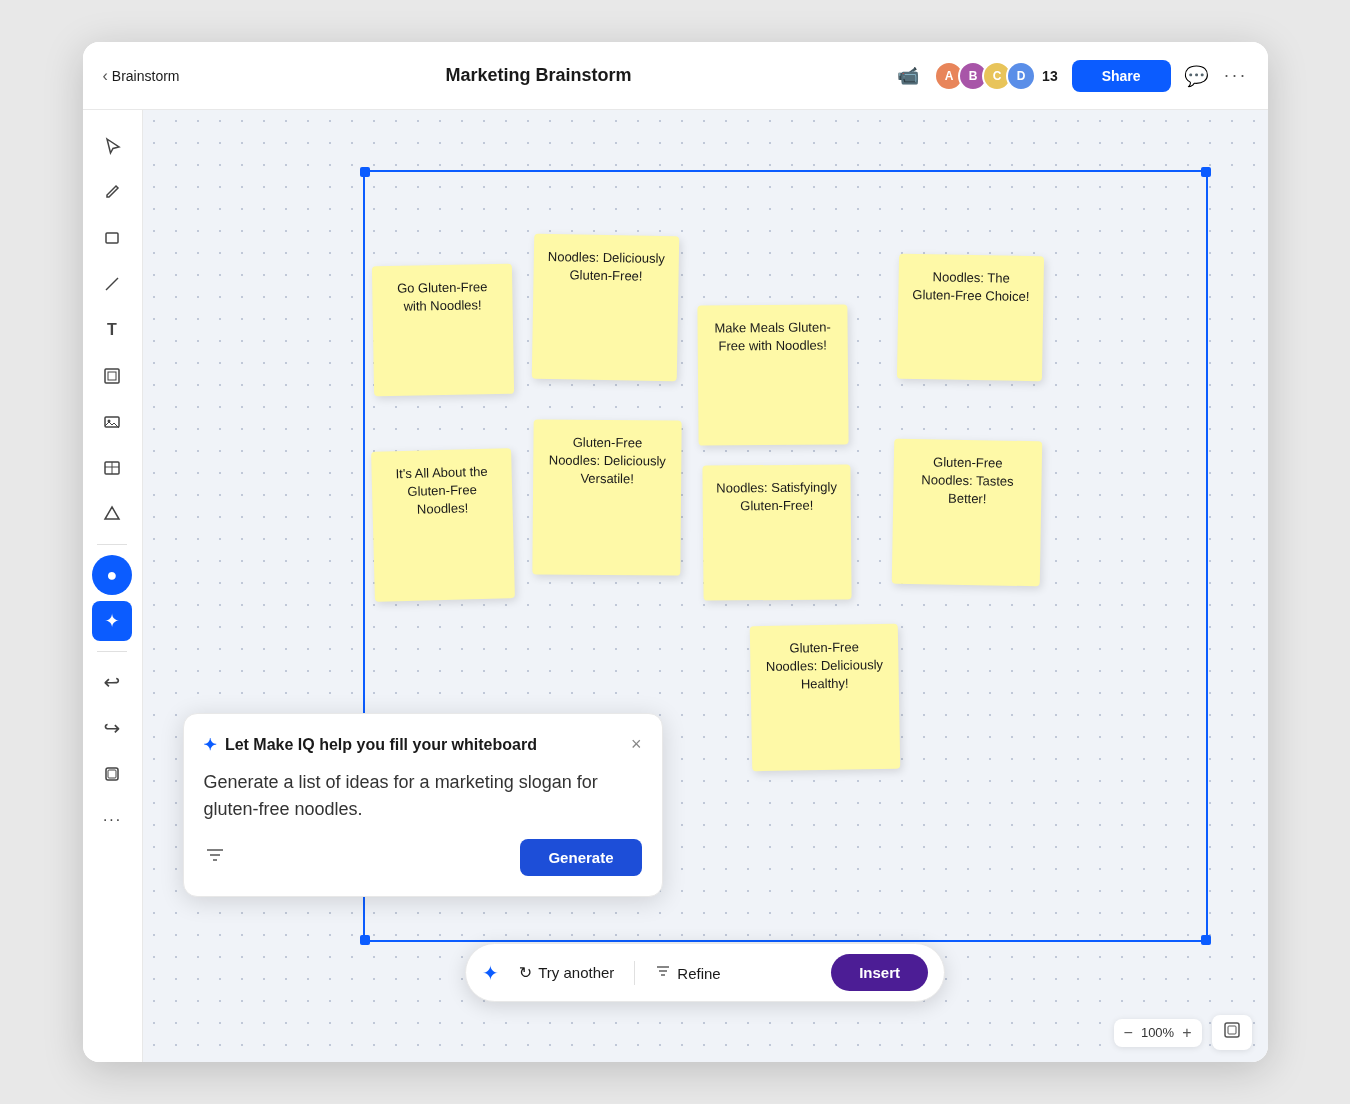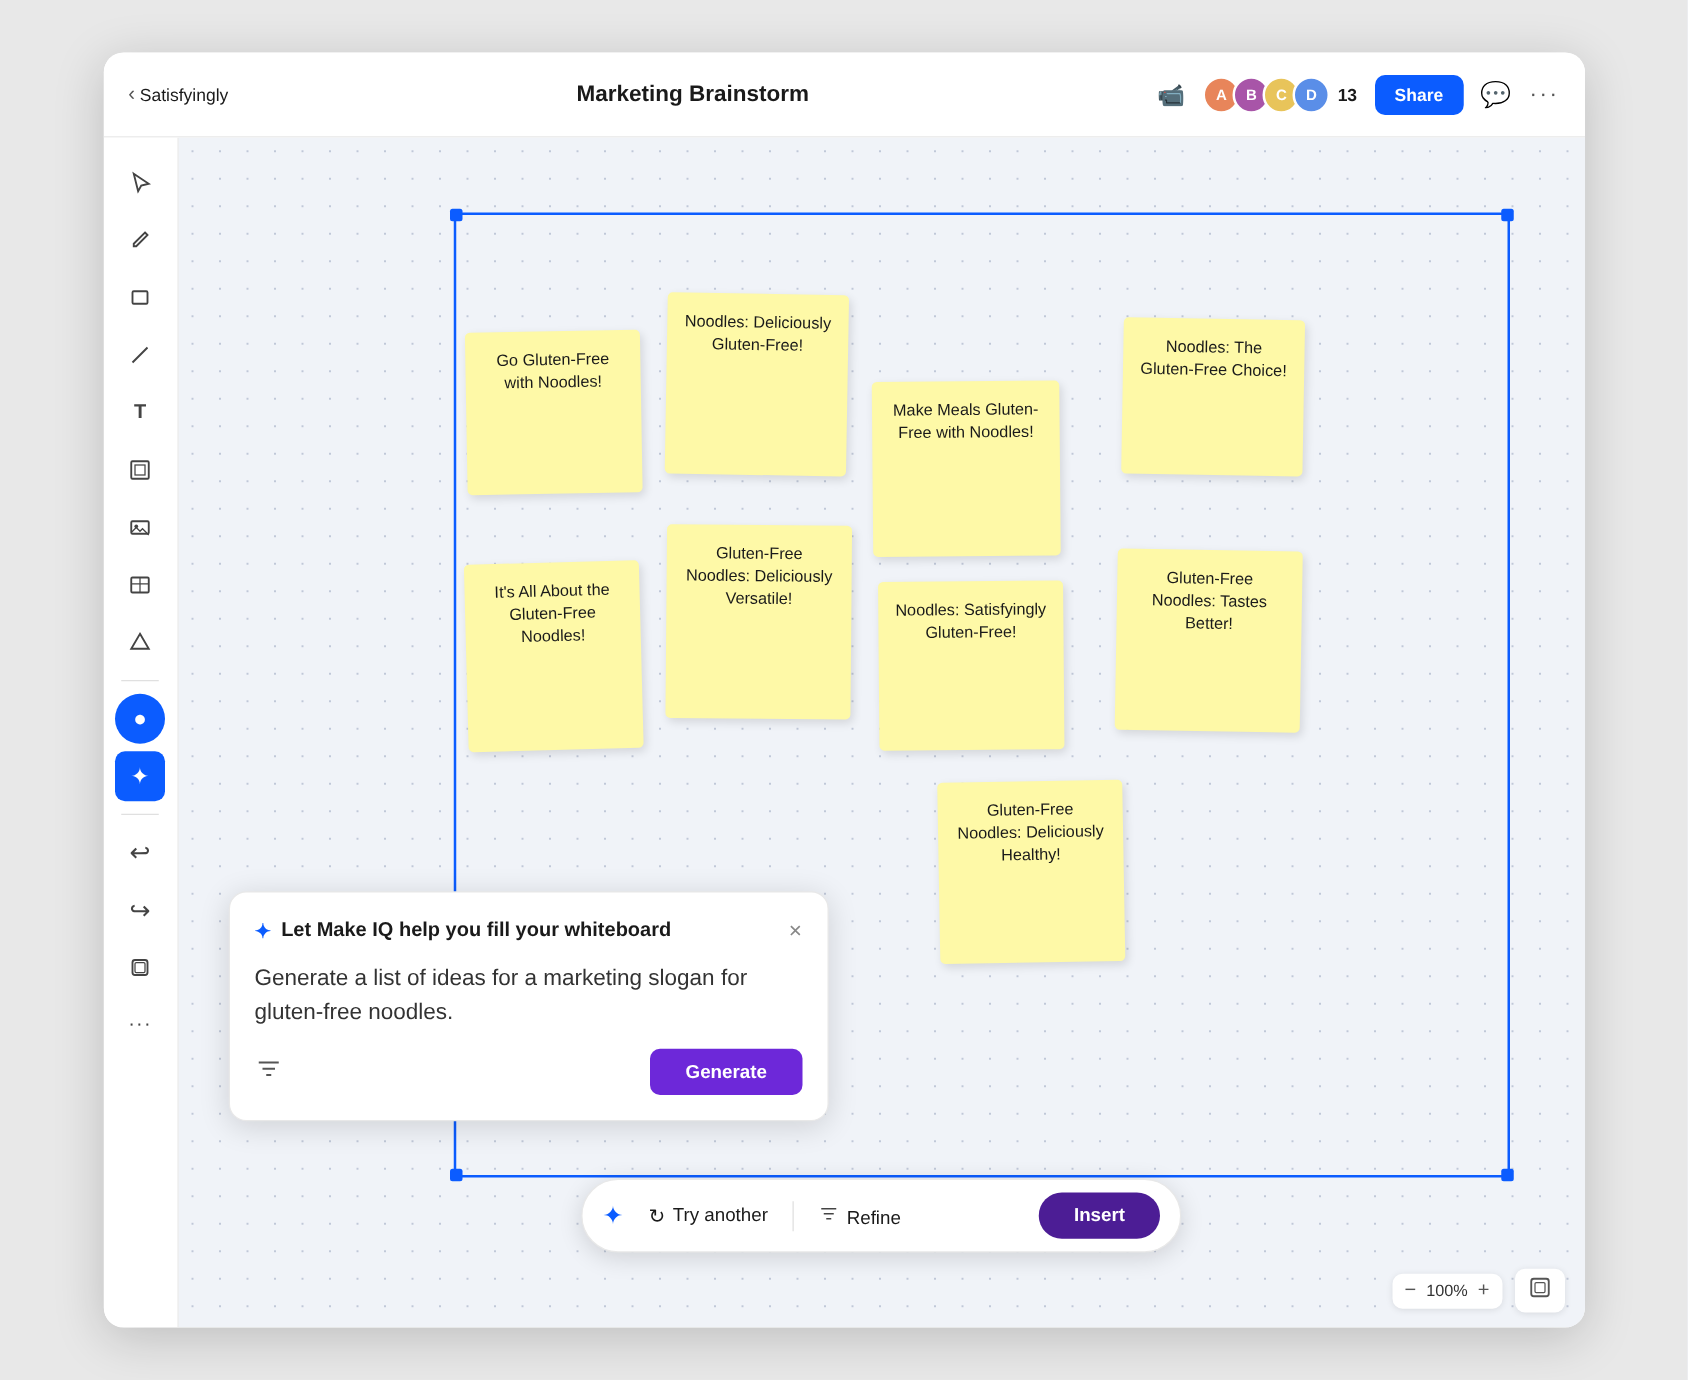--- a/index.html
+++ b/index.html
@@ -90,21 +90,21 @@
       font-size: 14px;
       font-weight: 600;
       color: #1a1a1a;
       margin-left: 6px;
     }
     .share-btn {
       background: #0b5cff;
       color: #fff;
       border: none;
       border-radius: 8px;
-      padding: 8px 16px;
+      padding: 8px 30px;
       font-size: 14px;
       font-weight: 600;
       cursor: pointer;
     }
     .comment-icon {
       font-size: 20px;
       color: #555;
       cursor: pointer;
     }
     .more-icon {
@@ -248,21 +248,21 @@
       justify-content: space-between;
     }
     .filter-icon-btn {
       color: #555;
       font-size: 18px;
       cursor: pointer;
       background: none;
       border: none;
     }
     .generate-btn {
-      background: #6d28d9;
+      background: #1d4ed8;
       color: #fff;
       border: none;
       border-radius: 8px;
       padding: 10px 28px;
       font-size: 15px;
       font-weight: 600;
       cursor: pointer;
     }
     
     .bottom-action-bar {
@@ -368,21 +368,21 @@
     }
   </style>
 </head>
 <body>
 
 <div class="app-window">
 
   <div class="header">
     <div class="back-btn">
       <span class="back-chevron">‹</span>
-      <span>Satisfyingly</span>
+      <span>Brainstorm</span>
     </div>
     <div class="header-title">Marketing Brainstorm</div>
     <div class="header-right">
       <span class="video-icon">📹</span>
       <div class="avatars">
         <div class="avatar avatar-1">A</div>
         <div class="avatar avatar-2">B</div>
         <div class="avatar avatar-3">C</div>
         <div class="avatar avatar-4">D</div>
         <span class="participant-count">13</span>

